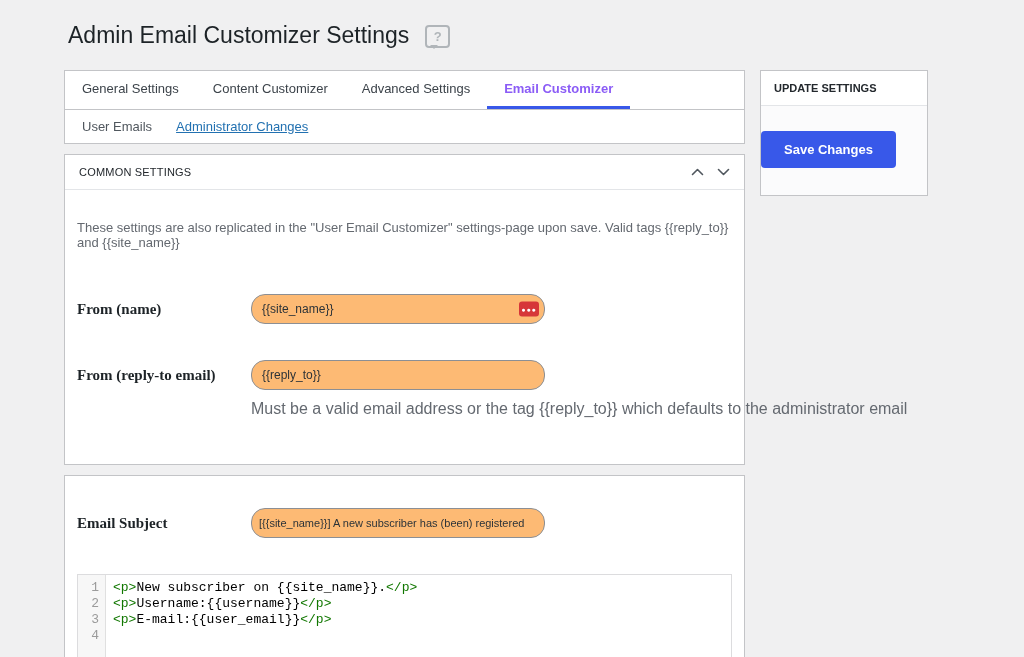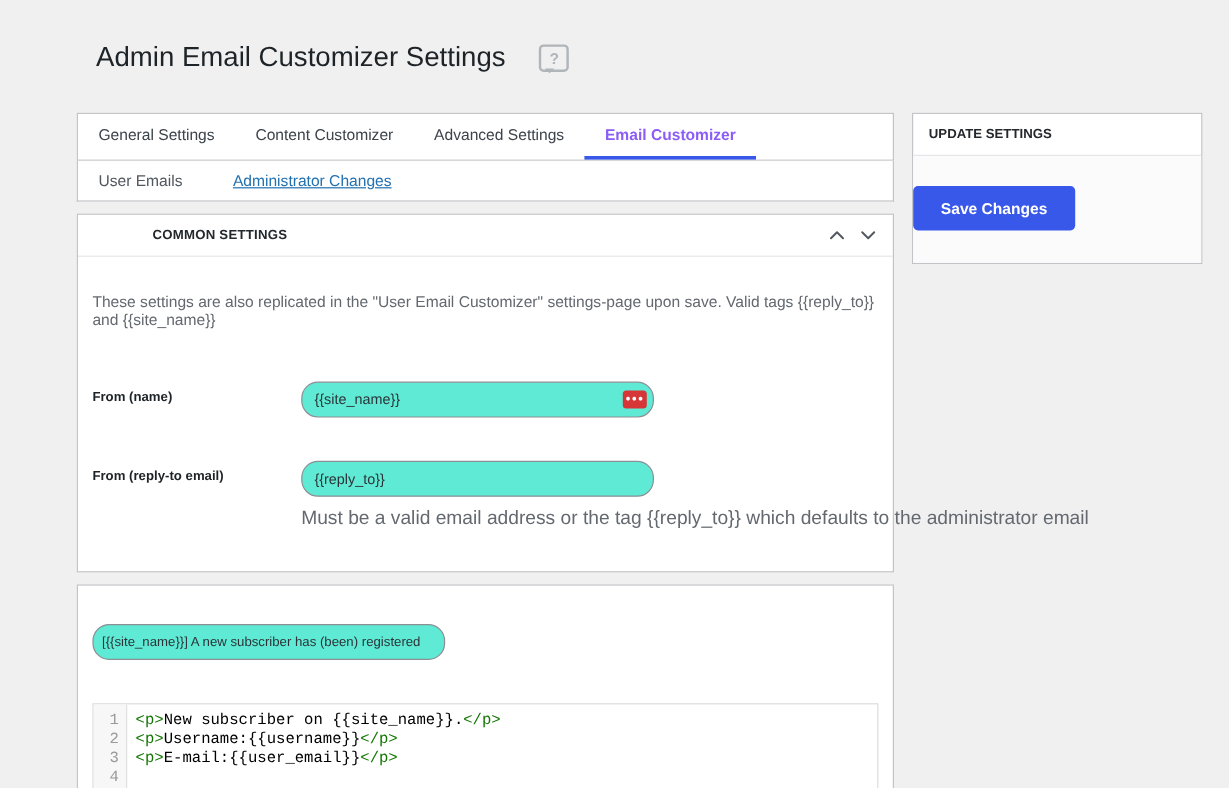--- a/index.html
+++ b/index.html
@@ -11,21 +11,21 @@
     font-family: "Liberation Sans", sans-serif;
     color: #1d2327;
   }
   .page-header {
     display: flex;
     align-items: center;
     gap: 12px;
     padding: 16px 0 0 64px;
   }
   h1.page-title {
-    margin: 16px;
+    margin: 4px;
     font-size: 23px;
     font-weight: 400;
     color: #1d2327;
     line-height: 30px;
   }
   .help-icon {
     width: 21px; height: 19px;
     border: 2px solid #b0b5b9;
     border-radius: 4px;
     color: #b0b5b9;
@@ -42,21 +42,21 @@
     bottom: -7px; left: 3px;
     border: 4px solid transparent;
     border-top-color: #b0b5b9;
   }
   .layout {
     display: flex;
     align-items: flex-start;
     margin: 16px 0 0 64px;
   }
   .main-col { width: 681px; }
-  .side-col { width: 242px; margin-left: 15px; }
+  .side-col { width: 168px; margin-left: 15px; }
 
   
   .tabs {
     background: #fff;
     border: 1px solid #c3c4c7;
     display: flex;
   }
   .tab {
     padding: 10px 17px;
     font-size: 13px;
@@ -68,21 +68,21 @@
   .tab.active {
     color: #8b5cf6;
     font-weight: 700;
     border-bottom-color: var(--accent, #3858e9);
   }
   .subtabs {
     background: #fff;
     border: 1px solid #c3c4c7;
     border-top: none;
     display: flex;
-    gap: 42px;
+    gap: 24px;
     padding: 9px 17px;
     font-size: 13px;
   }
   .subtab { color: #50575e; cursor: pointer; text-decoration: none; }
   .subtab.active { color: var(--link, #2271b1); text-decoration: underline; }
 
   
   .panel {
     background: #fff;
     border: 1px solid #c3c4c7;
@@ -90,25 +90,24 @@
   }
   .panel-header {
     display: flex;
     align-items: center;
     justify-content: space-between;
     padding: 11px 14px;
     border-bottom: 1px solid #e3e5e8;
   }
   .panel-title {
     font-size: 11px;
-    font-weight: 700;
+    font-weight: 400;
     letter-spacing: .2px;
     color: #23282d;
     text-transform: uppercase;
-    margin-left: 48px;
   }
   .header-icons { display: flex; align-items: center; gap: 13px; }
   .chev { cursor: pointer; display: block; }
 
   .toggle {
     width: 33px; height: 18px;
     border-radius: 10px;
     background: var(--accent, #3858e9);
     position: relative;
     cursor: pointer;
@@ -127,41 +126,42 @@
   .desc {
     color: #646970;
     font-size: 13px;
     margin: 24px 0 44px;
   }
   .field-row {
     display: flex;
     align-items: flex-start;
     margin-bottom: 36px;
   }
-  .field-row:last-child { margin-bottom: 4px; }
+  .field-row:last-child { margin-bottom: 16px; }
   .field-label {
     width: 174px;
     flex-shrink: 0;
-    font-size: 11px;
+    font-size: 15px;
     font-weight: 700;
     color: #1d2327;
     padding-top: 7px;
+    font-family: Liberation Serif, serif;
   }
   .input-wrap { position: relative; }
   input.text {
     width: 294px;
     height: 30px;
     box-sizing: border-box;
     border: 1px solid #8c8f94;
     border-radius: 14px;
     padding: 0 10px;
     font-family: "Liberation Sans", sans-serif;
     font-size: 12px;
     color: #2c3338;
-    background: #5eead4;
+    background: #fdba74;
   }
   input.text.small { font-size: 11px; padding: 0 7px; }
   .red-badge {
     position: absolute;
     right: 6px; top: 50%;
     transform: translateY(-50%);
     width: 20px; height: 15px;
     background: var(--red, #d63638);
     border-radius: 3px;
     color: #fff;
@@ -293,20 +293,21 @@
               <input class="text" type="text" value="{{reply_to}}" style="">
               <p class="helper">Must be a valid email address or the tag {{reply_to}} which defaults to the administrator email</p>
             </div>
           </div>
         </div>
       </div>
 
       <div class="panel">
         <div class="panel-body">
           <div class="field-row" style="margin-top:26px;">
+            <label class="field-label">Email Subject</label>
             <div class="input-wrap">
               <input class="text small" type="text" value="[{{site_name}}] A new subscriber has (been) registered" style="">
             </div>
           </div>
 
           <div class="code-editor">
             <div class="gutter">
                 <div>1</div>
                 <div>2</div>
                 <div>3</div>

